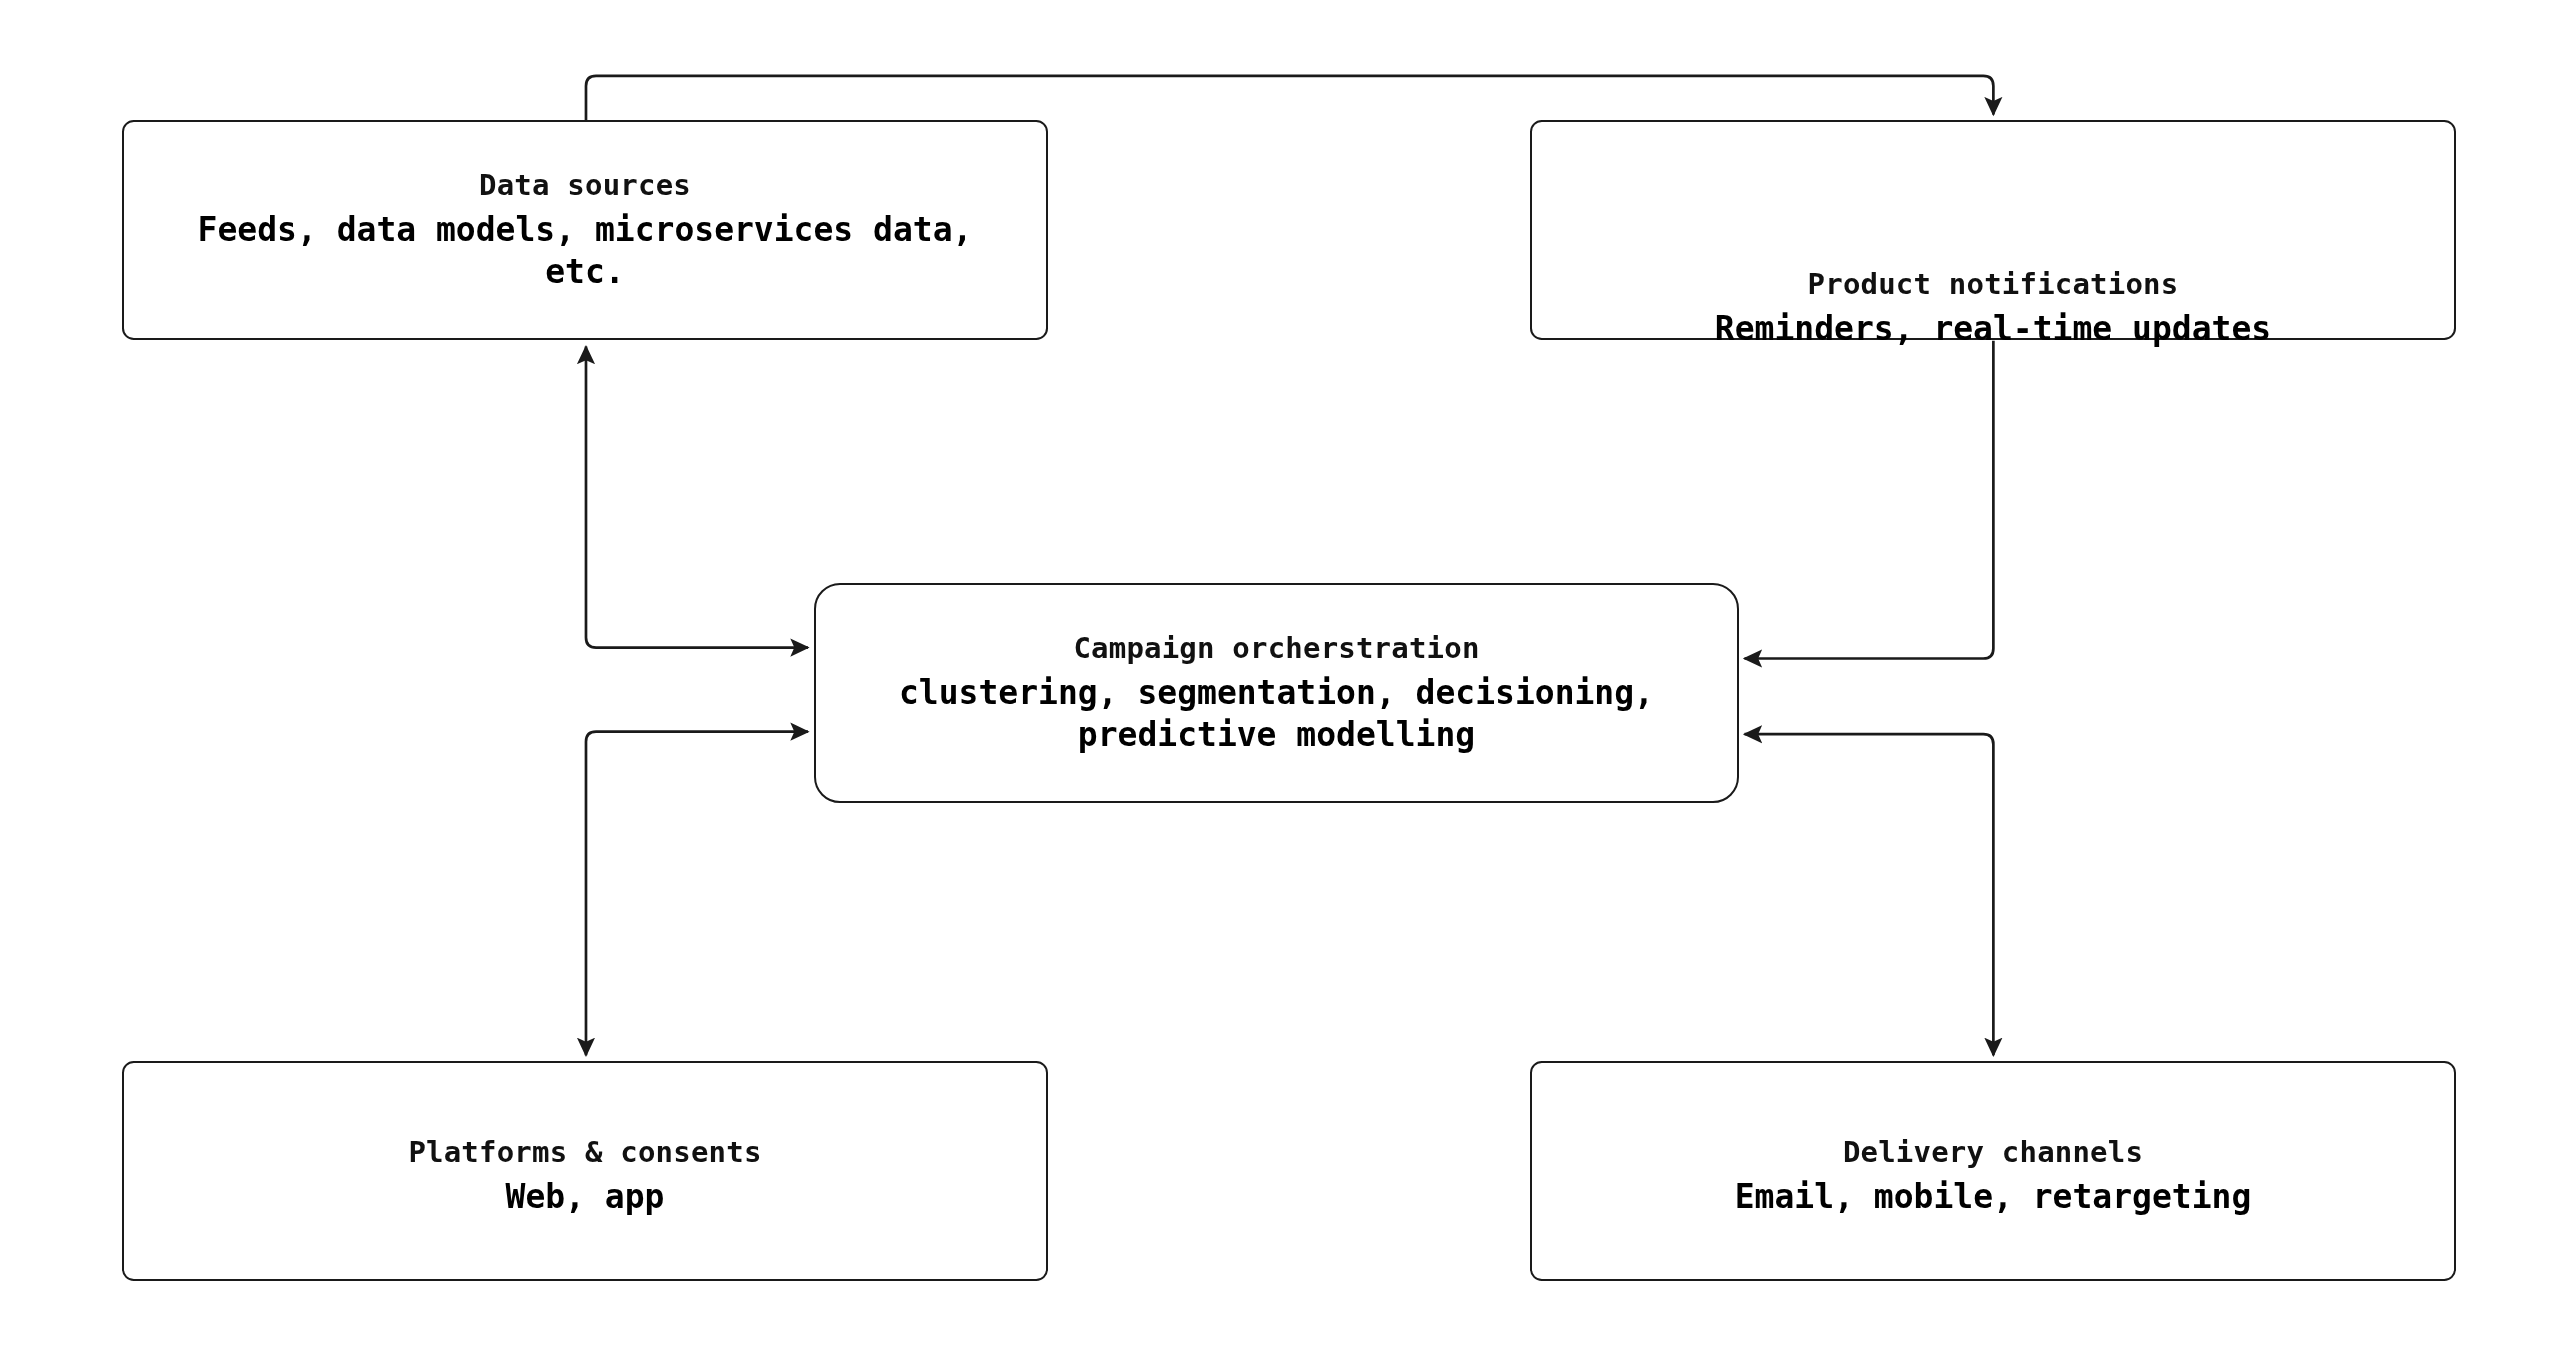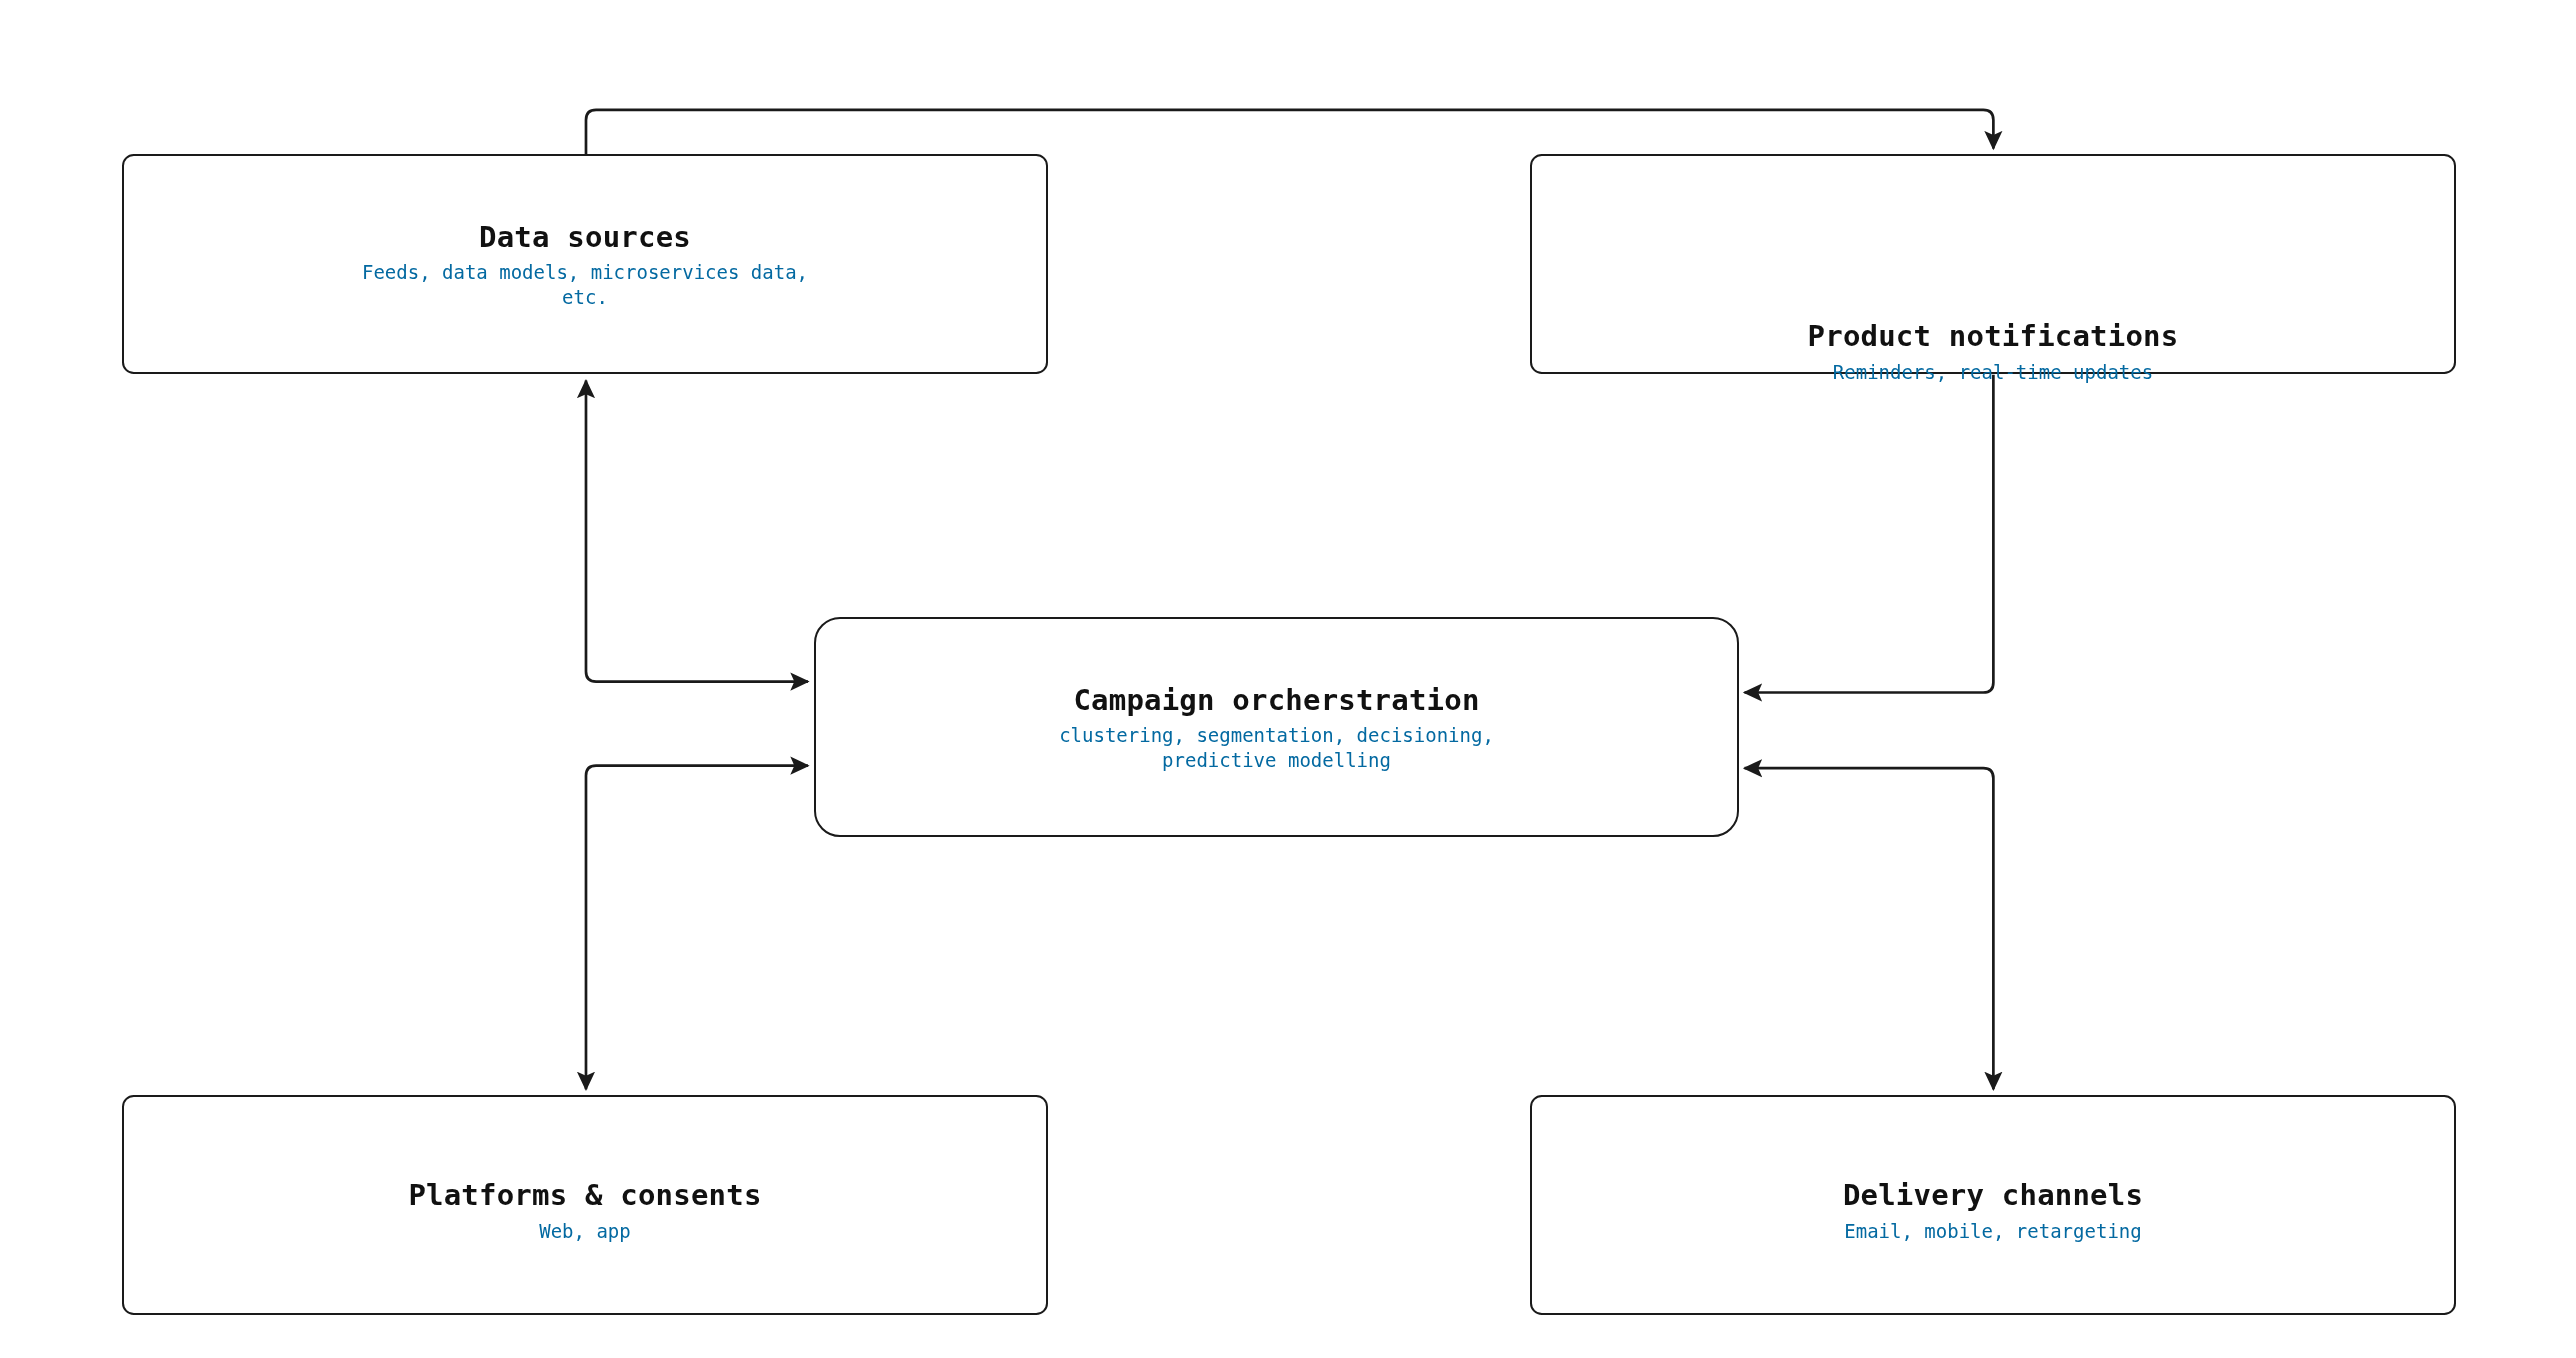--- a/index.html
+++ b/index.html
@@ -10,21 +10,20 @@
   }
   body {
     font-family: "DejaVu Sans Mono", "Liberation Mono", monospace;
   }
   #diagram-root {
     position: relative;
     width: 2576px;
     height: 1305px;
     background: #ffffff;
     overflow: hidden;
-    margin-top: 34px;
   }
   #edge-layer {
     position: absolute;
     left: 0;
     top: 0;
     width: 2576px;
     height: 1359px;
     pointer-events: none;
   }
   .node {
@@ -42,23 +41,23 @@
     z-index: 2;
   }
   .node-title {
     font-size: 29px;
     font-weight: 700;
     color: #111111;
     line-height: 1.26;
     letter-spacing: 0.2px;
   }
   .node-subtitle {
-    font-size: 19px;
-    font-weight: 400;
-    color: #0369a1;
+    font-size: 33px;
+    font-weight: 700;
+    color: #000000;
     line-height: 1.28;
     margin-top: 5px;
     white-space: pre-line;
   }
 
   
   #node-data-sources        { left: 122px;  top: 120px;  width: 926px; height: 220px; }
   #node-product-notifications { left: 1530px; top: 120px; width: 926px; height: 220px; justify-content: flex-end; }
   #node-campaign-orchestration { left: 814px; top: 583px; width: 925px; height: 220px; border-radius: 26px; }
   #node-platforms-consents  { left: 122px;  top: 1061px; width: 926px; height: 220px; justify-content: center; }

